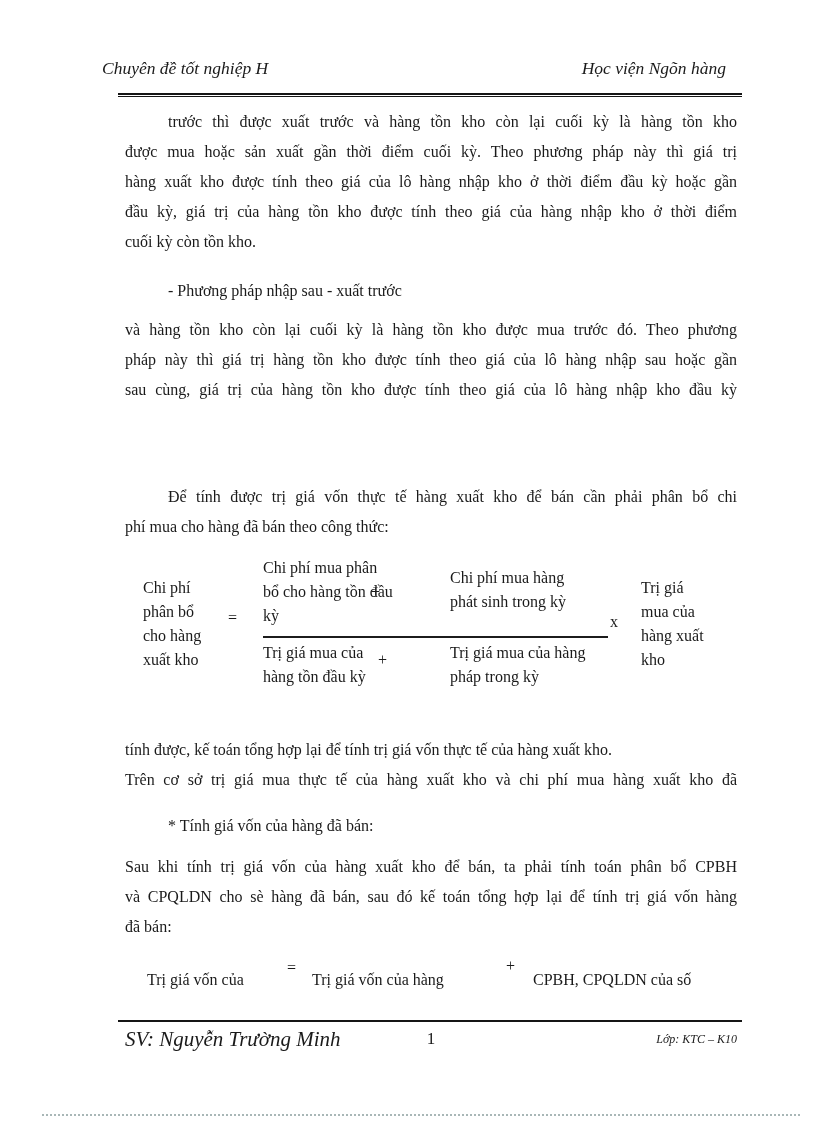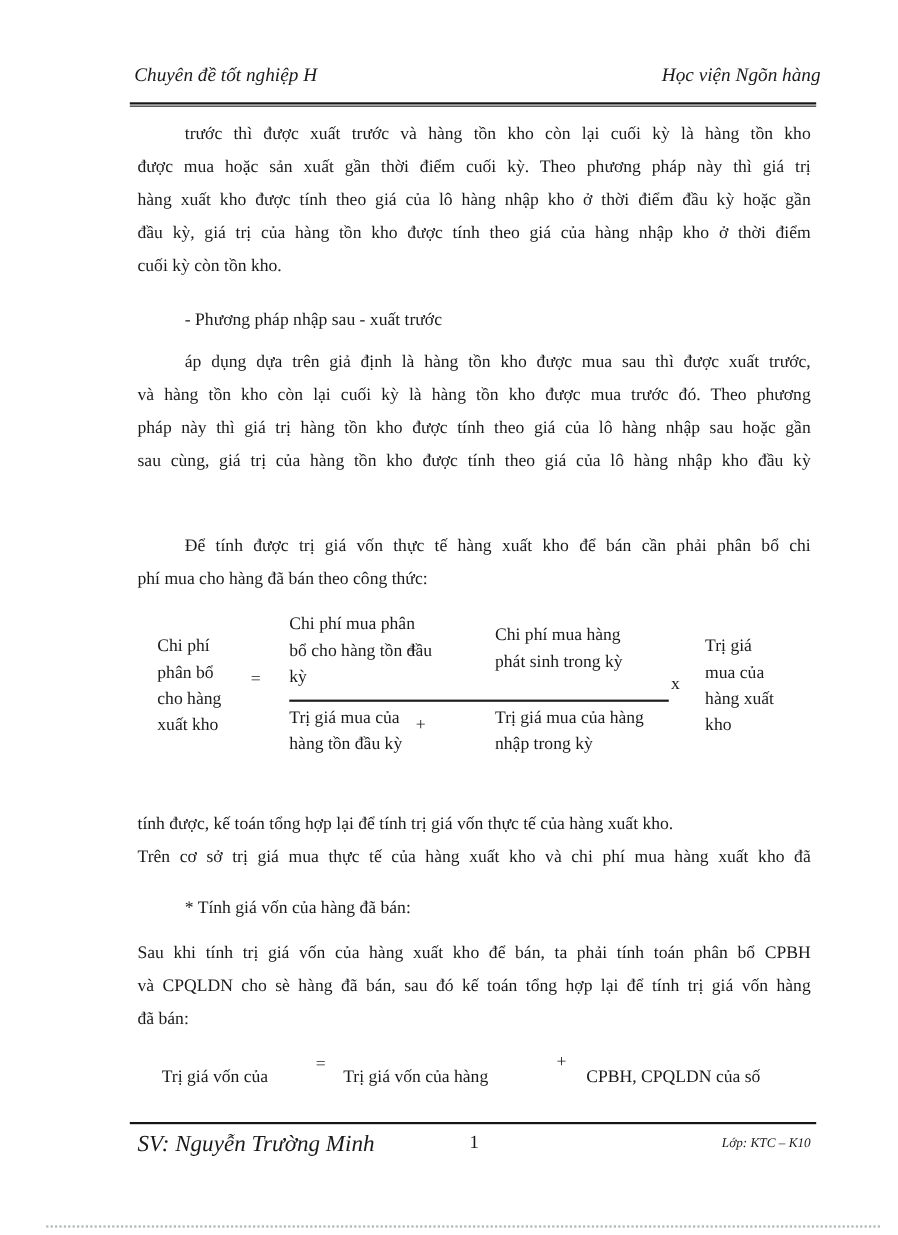--- a/index.html
+++ b/index.html
@@ -6,21 +6,21 @@
   html,body { background:#ffffff; }
   .page {
     position:relative;
     width:816px; height:1123px;
     background:#ffffff;
     color:#1a1a1a;
     font-family:"Liberation Serif","DejaVu Serif",serif;
     overflow:hidden;
   }
   .hdr-row {
-    position:absolute; left:122px; top:56px; width:624px;
+    position:absolute; left:102px; top:56px; width:624px;
     display:flex; justify-content:space-between;
     font-style:italic; font-size:17.5px; line-height:24px;
   }
   .hdr-rule { position:absolute; left:118px; top:93px; width:624px; }
   .hdr-rule .r1 { height:2px; background:#151515; }
   .hdr-rule .r2 { height:1px; background:#151515; margin-top:1px; }
   .para { position:absolute; left:125px; width:612px; }
   .ln { font-size:16px; line-height:30px; }
   .j  { text-align:justify; text-align-last:justify; }
   .ind{ text-indent:43px; }
@@ -53,21 +53,20 @@
     <div class="ln j">hàng xuất kho được tính theo giá của lô hàng nhập kho ở thời điểm đầu kỳ hoặc gần</div>
     <div class="ln j">đầu kỳ, giá trị của hàng tồn kho được tính theo giá của hàng nhập kho ở thời điểm</div>
     <div class="ln">cuối kỳ còn tồn kho.</div>
   </div>
 
   <div class="para" style="top:276px">
     <div class="ln ind">- Phương pháp nhập sau - xuất trước</div>
   </div>
 
   <div class="para" style="top:315px">
-    <div class="ln j ind">áp dụng dựa trên giả định là hàng tồn kho được mua sau thì được xuất trước,</div>
     <div class="ln j">và hàng tồn kho còn lại cuối kỳ là hàng tồn kho được mua trước đó. Theo phương</div>
     <div class="ln j">pháp này thì giá trị hàng tồn kho được tính theo giá của lô hàng nhập sau hoặc gần</div>
     <div class="ln j">sau cùng, giá trị của hàng tồn kho được tính theo giá của lô hàng nhập kho đầu kỳ</div>
   </div>
 
   <div class="para" style="top:482px">
     <div class="ln j ind">Để tính được trị giá vốn thực tế hàng xuất kho để bán cần phải phân bổ chi</div>
     <div class="ln">phí mua cho hàng đã bán theo công thức:</div>
   </div>
 
@@ -90,21 +89,21 @@
       <div>phát sinh trong kỳ</div>
     </div>
     <div class="fracbar"></div>
     <div class="fcell" style="left:263px; top:641px;">
       <div>Trị giá mua của</div>
       <div>hàng tồn đầu kỳ</div>
     </div>
     <div class="fop" style="left:378px; top:650px;">+</div>
     <div class="fcell" style="left:450px; top:641px;">
       <div>Trị giá mua của hàng</div>
-      <div>nhập trong kỳ</div>
+      <div>pháp trong kỳ</div>
     </div>
     <div class="fop" style="left:610px; top:612px;">x</div>
     <div class="fcell" style="left:641px; top:576px;">
       <div>Trị giá</div>
       <div>mua của</div>
       <div>hàng xuất</div>
       <div>kho</div>
     </div>
   </div>
 

